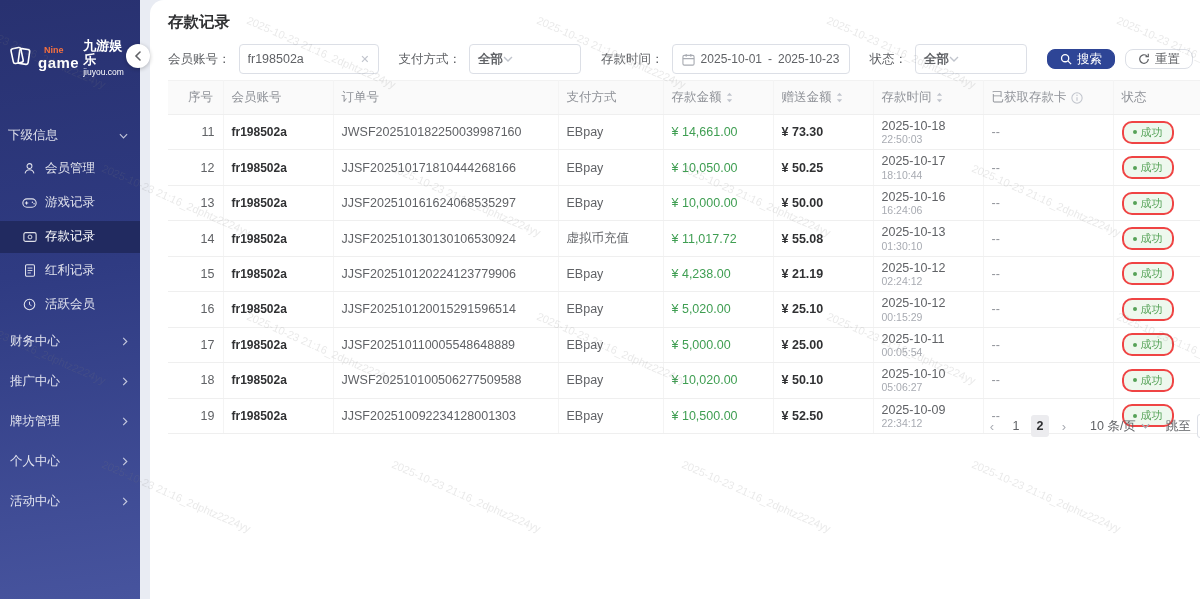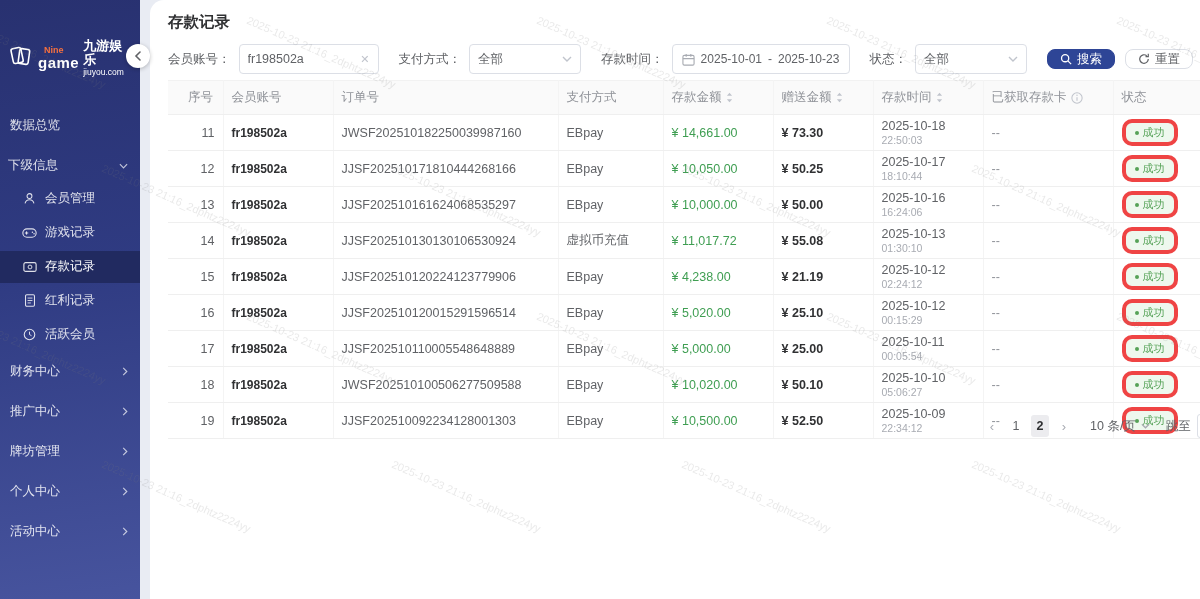--- a/index.html
+++ b/index.html
@@ -34,21 +34,21 @@
   .content { position:absolute; left:150px; top:0; width:1160px; height:599px; background:#fff; border-top-left-radius:14px; z-index:1; }
   .page-title { position:absolute; left:18px; top:12px; font-size:15.5px; font-weight:bold; color:#303133; }
 
   .filters { position:absolute; left:18px; top:44px; display:flex; align-items:center; font-size:12.5px; color:#606266; white-space:nowrap; }
   .fgroup { display:flex; align-items:center; margin-right:20px; }
   .fgroup .flabel { margin-right:8px; }
   .box { display:flex; align-items:center; border:1px solid #dcdfe6; border-radius:4px; height:30px; padding:0 8px; background:#fff; color:#606266;justify-content:center; }
   .box input { border:none; outline:none; font-size:12.5px; color:#606266; width:100%; font-family:inherit; background:transparent; }
   .acct { width:140px; justify-content:space-between; }
   .clear-x { color:#c0c4cc; font-size:11px; cursor:pointer; margin-left:6px; }
-  .sel { width:112px; justify-content:space-between; cursor:pointer; }
+  .sel { width:112px; justify-content:flex-start; cursor:pointer;font-weight:bold; }
   .sel .caret { color:#c0c4cc; display:flex; }
   .daterange { width:178px; gap:6px; font-size:12px; cursor:pointer; }
   .daterange .cal { color:#a8abb2; display:flex; }
   .btn { height:20px; border-radius:8px; display:flex; align-items:center; gap:5px; padding:0 12px; font-size:12.5px; cursor:pointer;text-align:right; }
   .btn-search { background:var(--accent_blue); color:#fff; border:1px solid var(--accent_blue); }
   .btn-reset { background:#fff; color:#606266; border:1px solid #dcdfe6; margin-left:10px; }
 
   
   .table-wrap { position:absolute; left:18px; top:80px; }
   table { border-collapse:collapse; table-layout:fixed; width:1085px; }
@@ -57,21 +57,21 @@
   th .hcell { display:flex; align-items:center; gap:4px; }
   td { font-size:12.5px; color:#606266; padding:4px 8px; height:33px; }
   th:first-child { padding-left:20px; }
   td.num { text-align:right; padding-right:8px; }
   td.account-cell { color:#303133; font-weight:bold; font-size:12px; }
   td.amount-cell { color:var(--amount_green); font-weight:500; }
   td.bonus-cell { color:#303133; font-weight:bold; }
   td.card-cell { color:#909399; }
   .d1 { color:#606266; font-size:12.5px; line-height:1.15; }
   .d2 { color:#a8abb2; font-size:10.5px; line-height:1.15; }
-  .pill { display:inline-flex; align-items:center; gap:4px; background:var(--badge_bg); border:4px solid #ef4444;
+  .pill { display:inline-flex; align-items:center; gap:4px; background:var(--badge_bg); border:2px solid #ef4444;
     color:var(--badge_text); border-radius:10px; padding:2px 9px; font-size:11px; }
   .pill .dot { width:4px; height:4px; border-radius:50%; background:var(--badge_text); display:inline-block; }
   .sort-ic, .info-ic { display:flex; color:#c0c4cc; cursor:pointer; }
 
   
   .pagination { position:absolute; left:830px; top:414px; display:flex; align-items:center; font-size:12.5px; color:#606266; }
   .pg-btn { min-width:18px; height:22px; display:flex; align-items:center; justify-content:center; cursor:pointer; color:#606266; margin:0 3px; border-radius:3px; padding:0 3px; }
   .pg-btn.current { background:#ececef; color:#303133; font-weight:bold; }
   .pg-arrow { color:#a8abb2; font-size:13px; }
   .pg-size { display:flex; align-items:center; gap:5px; margin-left:14px; cursor:pointer; }
@@ -97,23 +97,20 @@
     <span class="brand">
       <i>Nine</i>
       <b>game</b>
     </span>
     <span class="brand-cn">
       <b>九游娱乐</b>
       <i>jiuyou.com</i>
     </span>
   </div>
   <nav class="menu">
-      <div class="mi mi-top">
-        <span class="lbl">数据总览</span>
-      </div>
       <div class="mi mi-group">
         <span class="lbl">下级信息</span>
         <span class="chev">
           <svg width="9" height="6" viewBox="0 0 10 6">
             <path d="M1 1l4 4 4-4" fill="none" stroke="currentColor" stroke-width="1.3"></path>
           </svg>
         </span>
       </div>
       <div class="mi mi-sub">
         <span class="ic">

